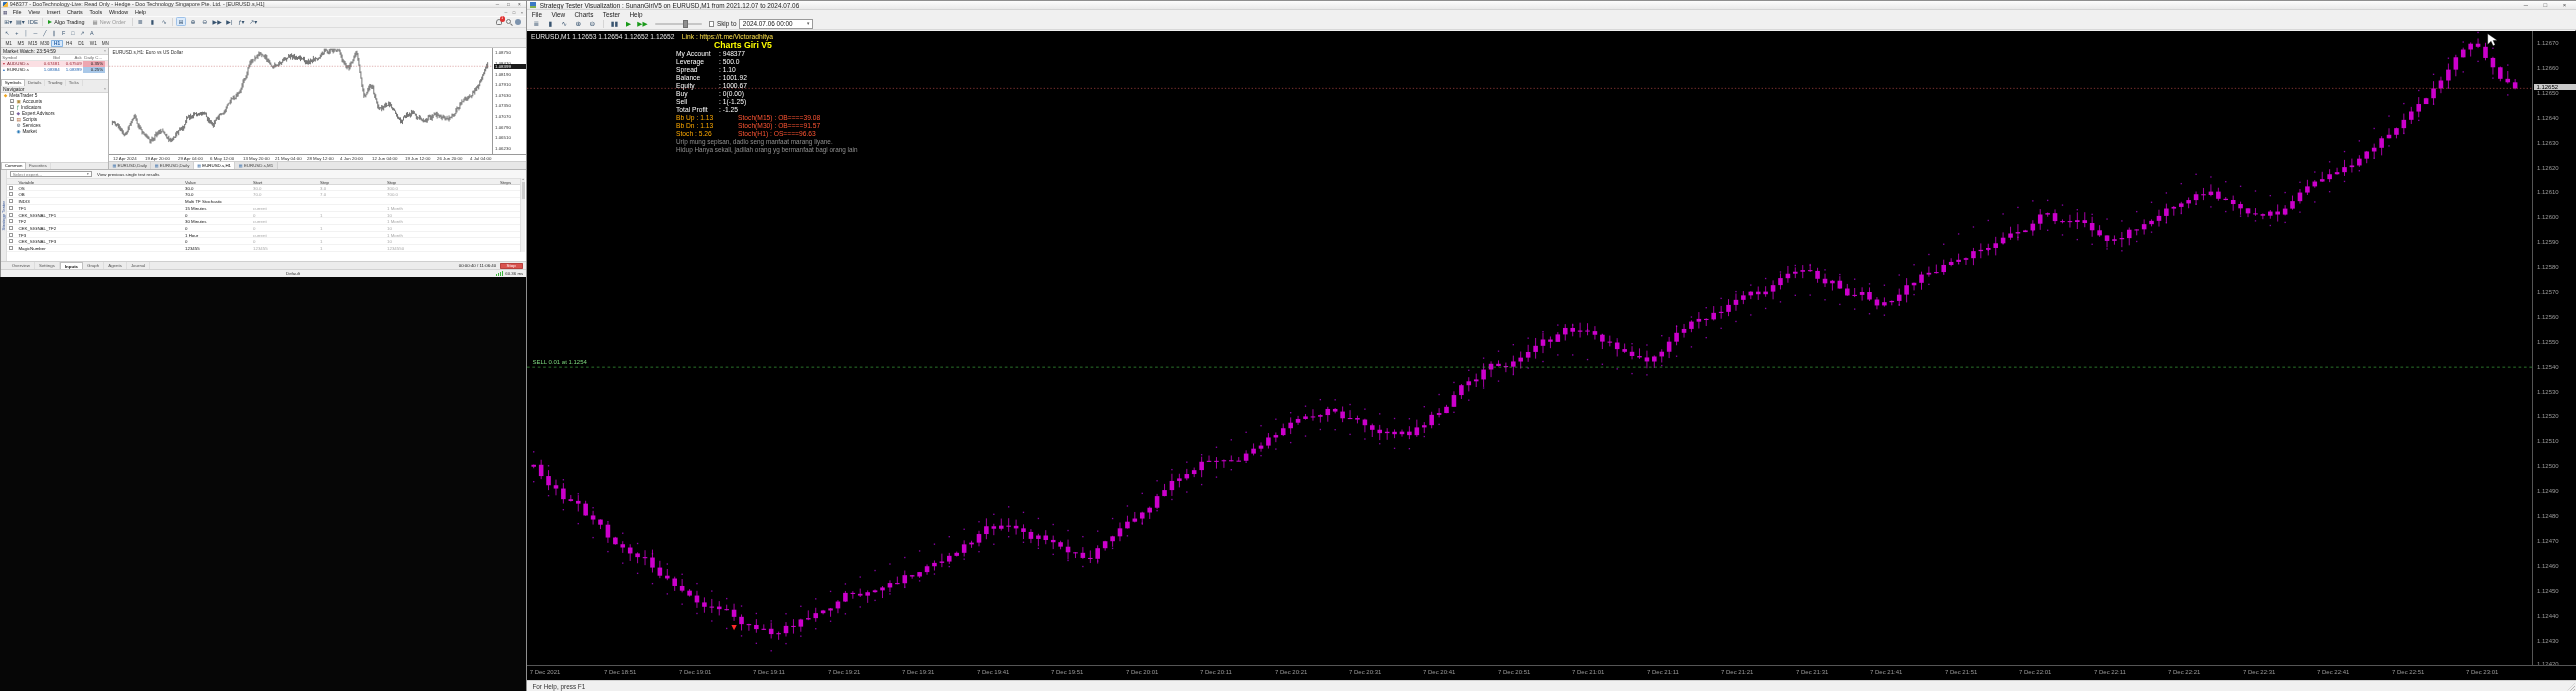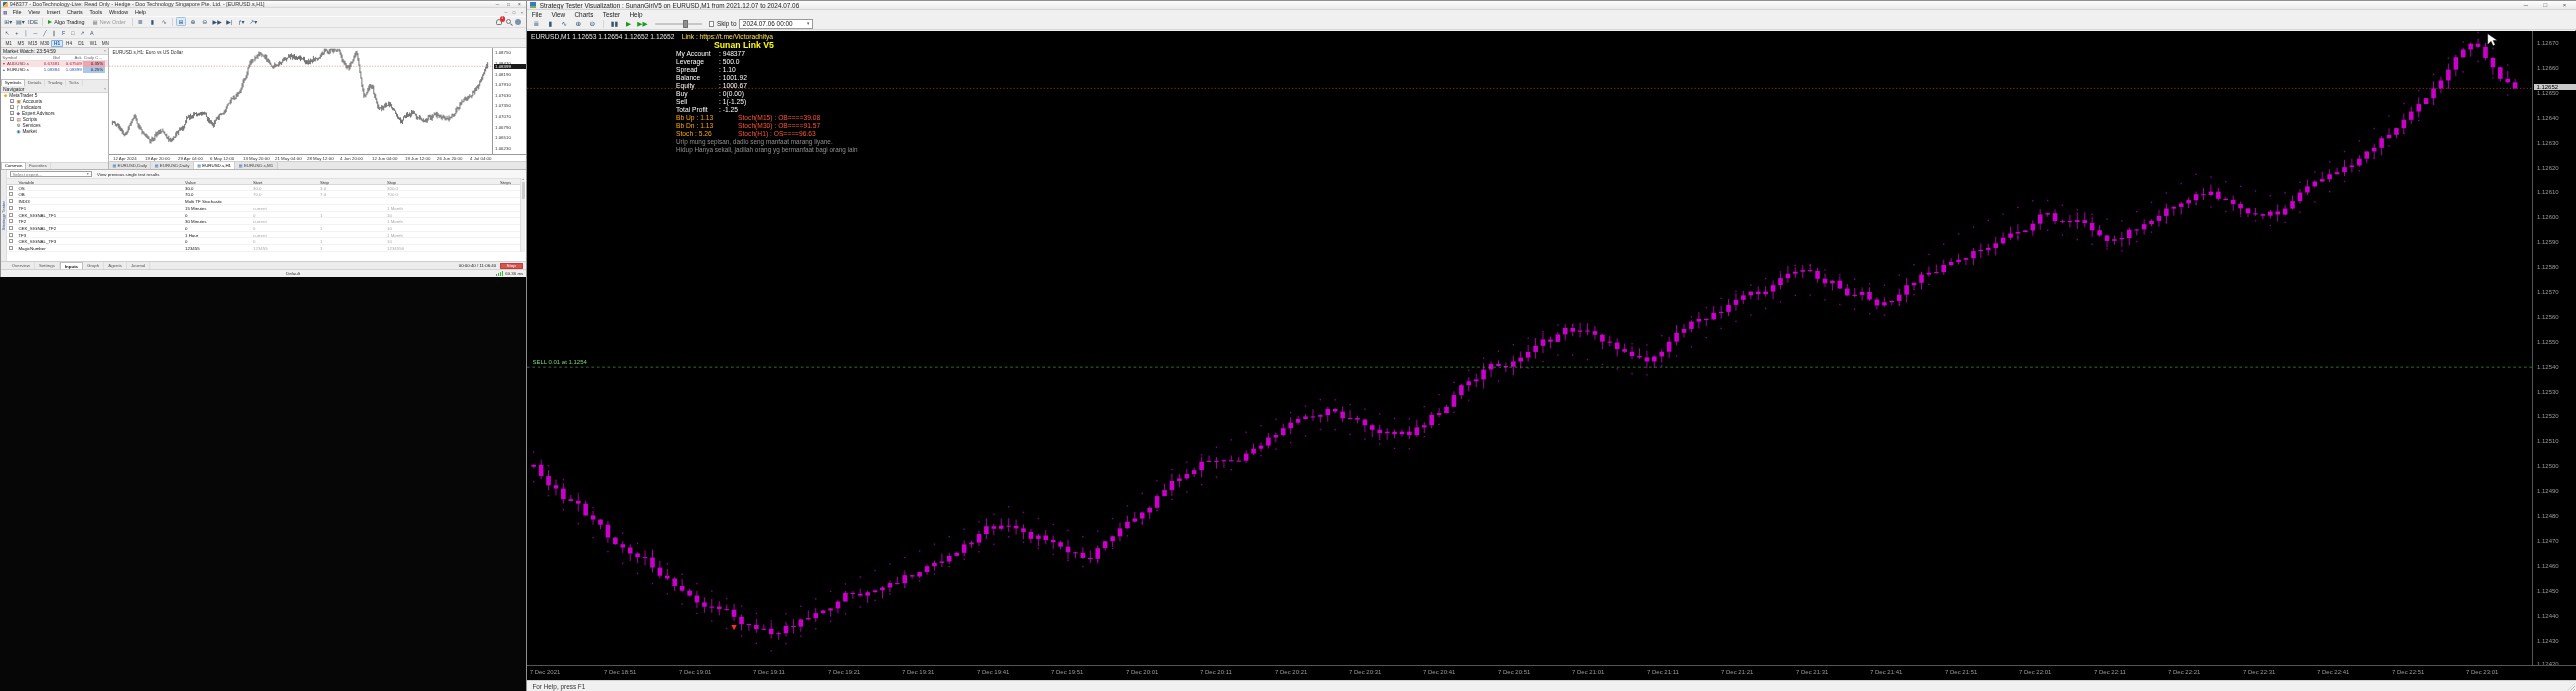--- a/index.html
+++ b/index.html
@@ -1723,21 +1723,21 @@
         <line x1="0" y1="500.8" x2="2988" y2="500.8" stroke="#3fae3f" stroke-width="1" stroke-dasharray="4 4"></line>
         <line x1="0" y1="85.3" x2="2988" y2="85.3" stroke="#b84848" stroke-width="1" stroke-dasharray="2 3"></line>
         <polygon points="304.6119402985074,885.0 312.6119402985074,885.0 308.6119402985074,893.0" fill="#ff2a2a"></polygon>
         <polygon points="2922,4 2922,20 2927,15 2930,22 2933,20.5 2930,14 2936,13.5" fill="#ffffff" stroke="#000" stroke-width="0.5"></polygon>
       </svg>
     <div class="v-ohlc">
       <span>EURUSD,M1  1.12653 1.12654 1.12652 1.12652</span>
       <span class="v-link">Link : https://t.me/Victoradhitya</span>
     </div>
     <div id="v-info">
-      <div class="ttl">Sunan Link V5</div>
+      <div class="ttl">Charts Giri V5</div>
     <div class="ov-row">
           <span class="ov-l">My Account</span>
           <span class="ov-v">: 948377</span>
         </div>
         <div class="ov-row">
           <span class="ov-l">Leverage</span>
           <span class="ov-v">: 500.0</span>
         </div>
         <div class="ov-row">
           <span class="ov-l">Spread</span>

